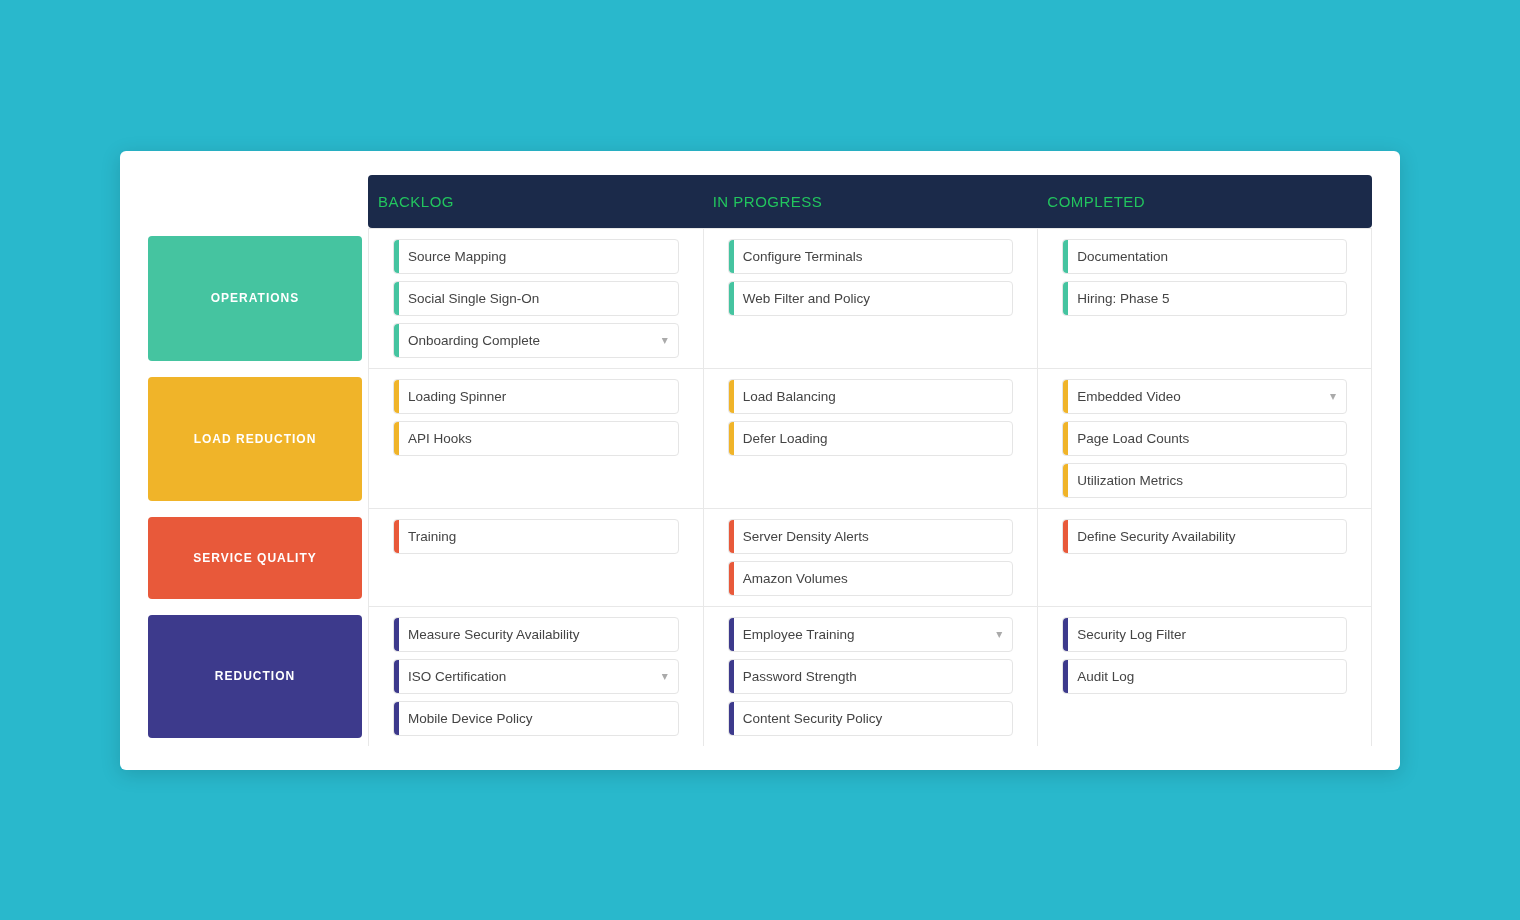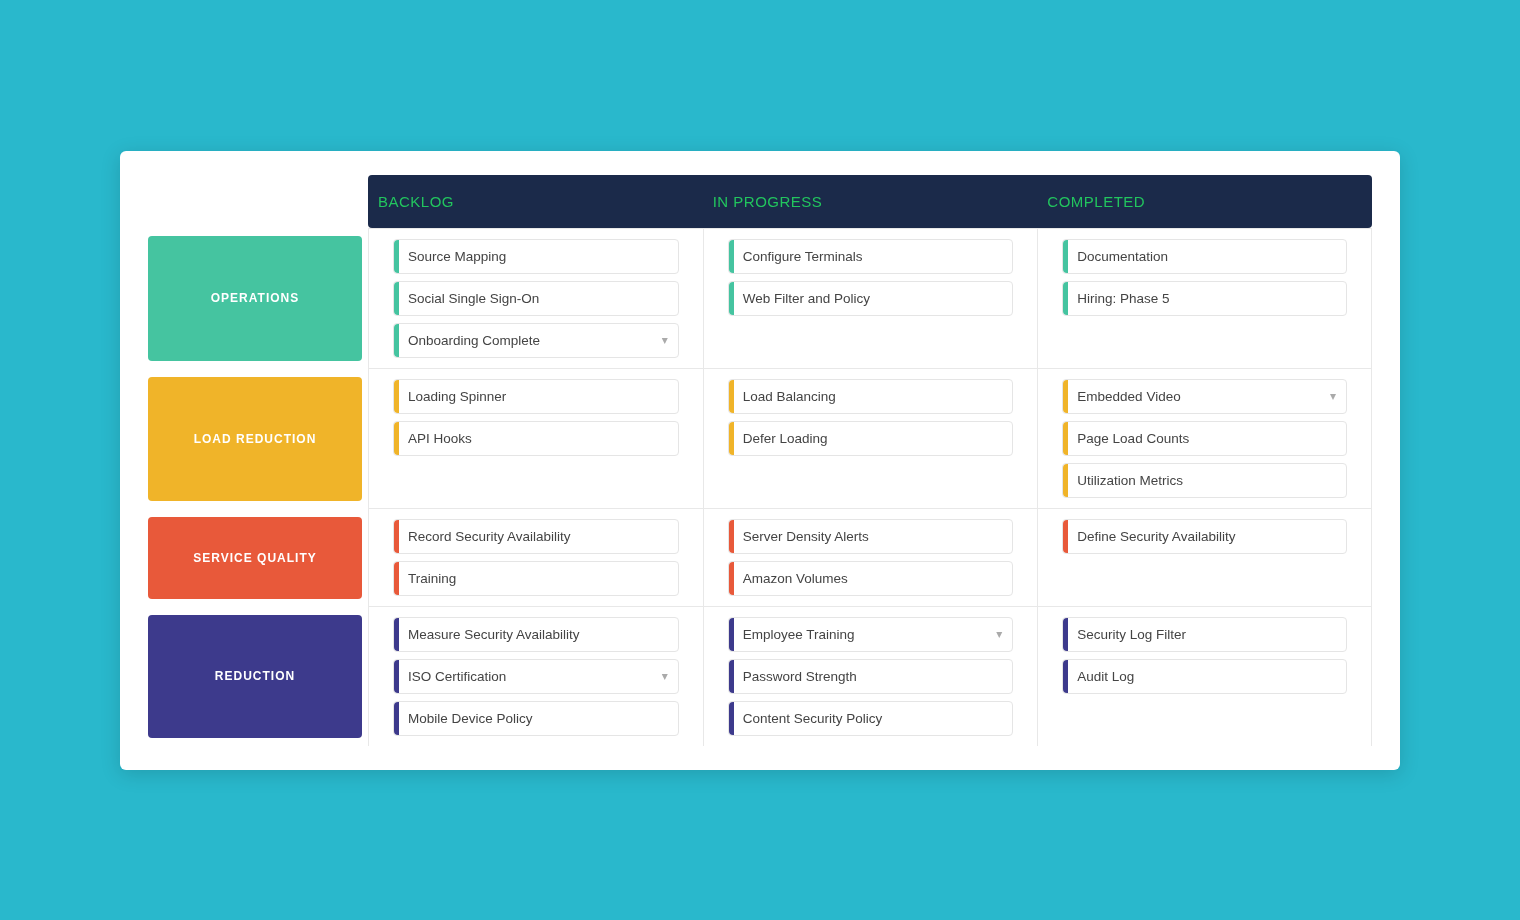--- a/index.html
+++ b/index.html
@@ -203,24 +203,20 @@
           <div class="card-accent accent-yellow"></div>
           <span class="card-text">Utilization Metrics</span>
         </div>
       </div>
       <div class="category-cell cat-service">
         <span class="category-label">SERVICE QUALITY</span>
       </div>
       <div class="col-cell" style="border-left: 1px solid rgb(232, 232, 232); border-bottom: 1px solid rgb(232, 232, 232); border-top: none;">
         <div class="card">
           <div class="card-accent accent-orange"></div>
-          <span class="card-text">Record Security Availability</span>
-        </div>
-        <div class="card">
-          <div class="card-accent accent-orange"></div>
           <span class="card-text">Training</span>
         </div>
       </div>
       <div class="col-cell" style="border-left: 1px solid rgb(232, 232, 232); border-bottom: 1px solid rgb(232, 232, 232); border-top: none;">
         <div class="card">
           <div class="card-accent accent-orange"></div>
           <span class="card-text">Server Density Alerts</span>
         </div>
         <div class="card">
           <div class="card-accent accent-orange"></div>

